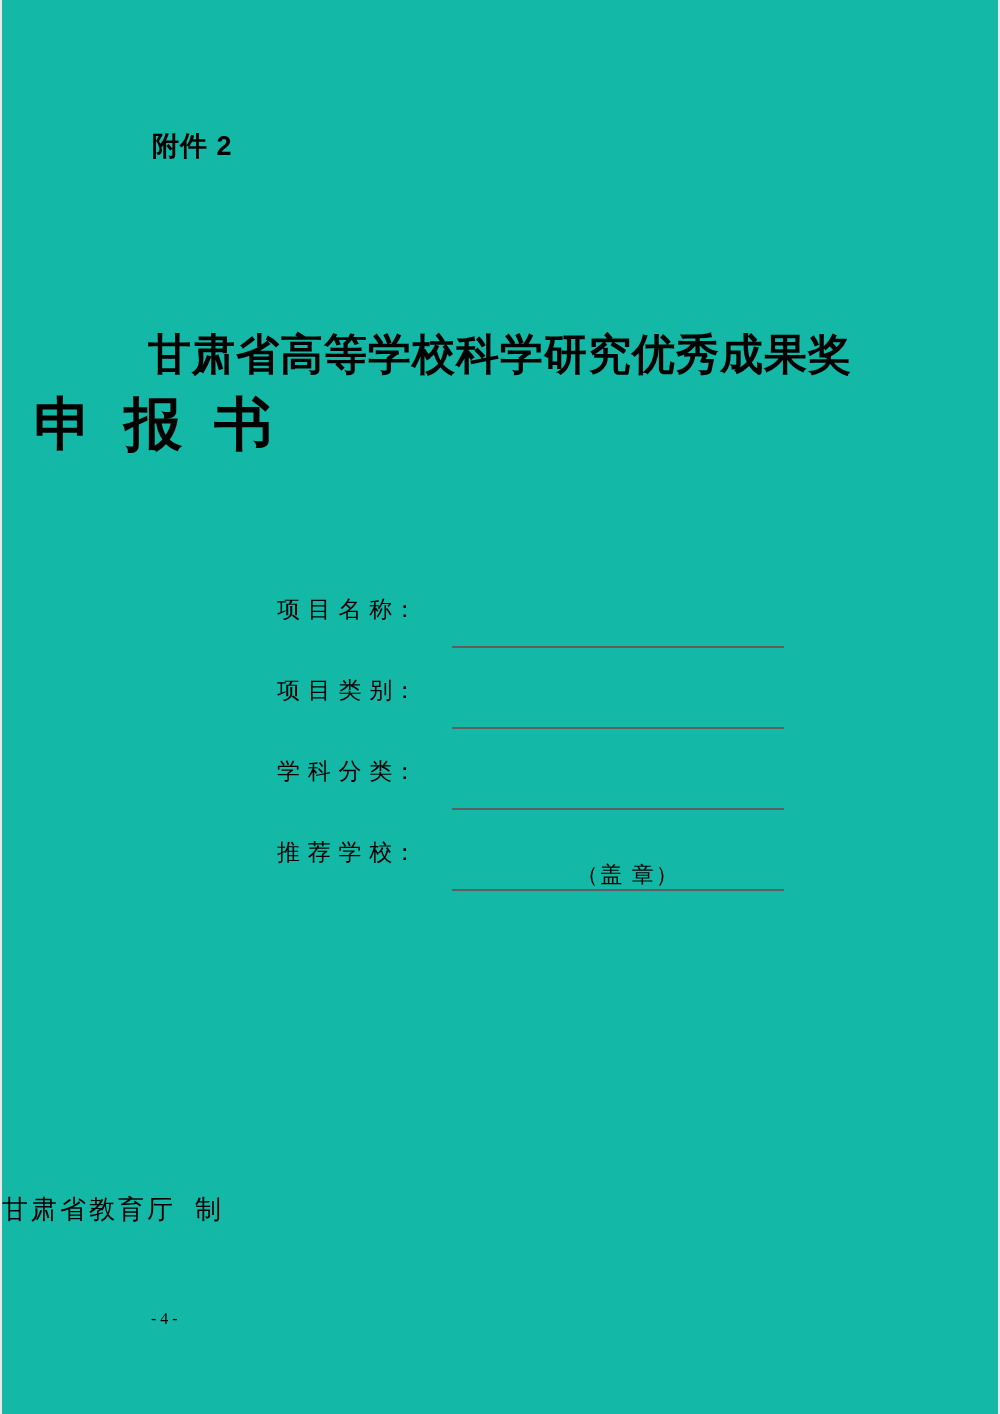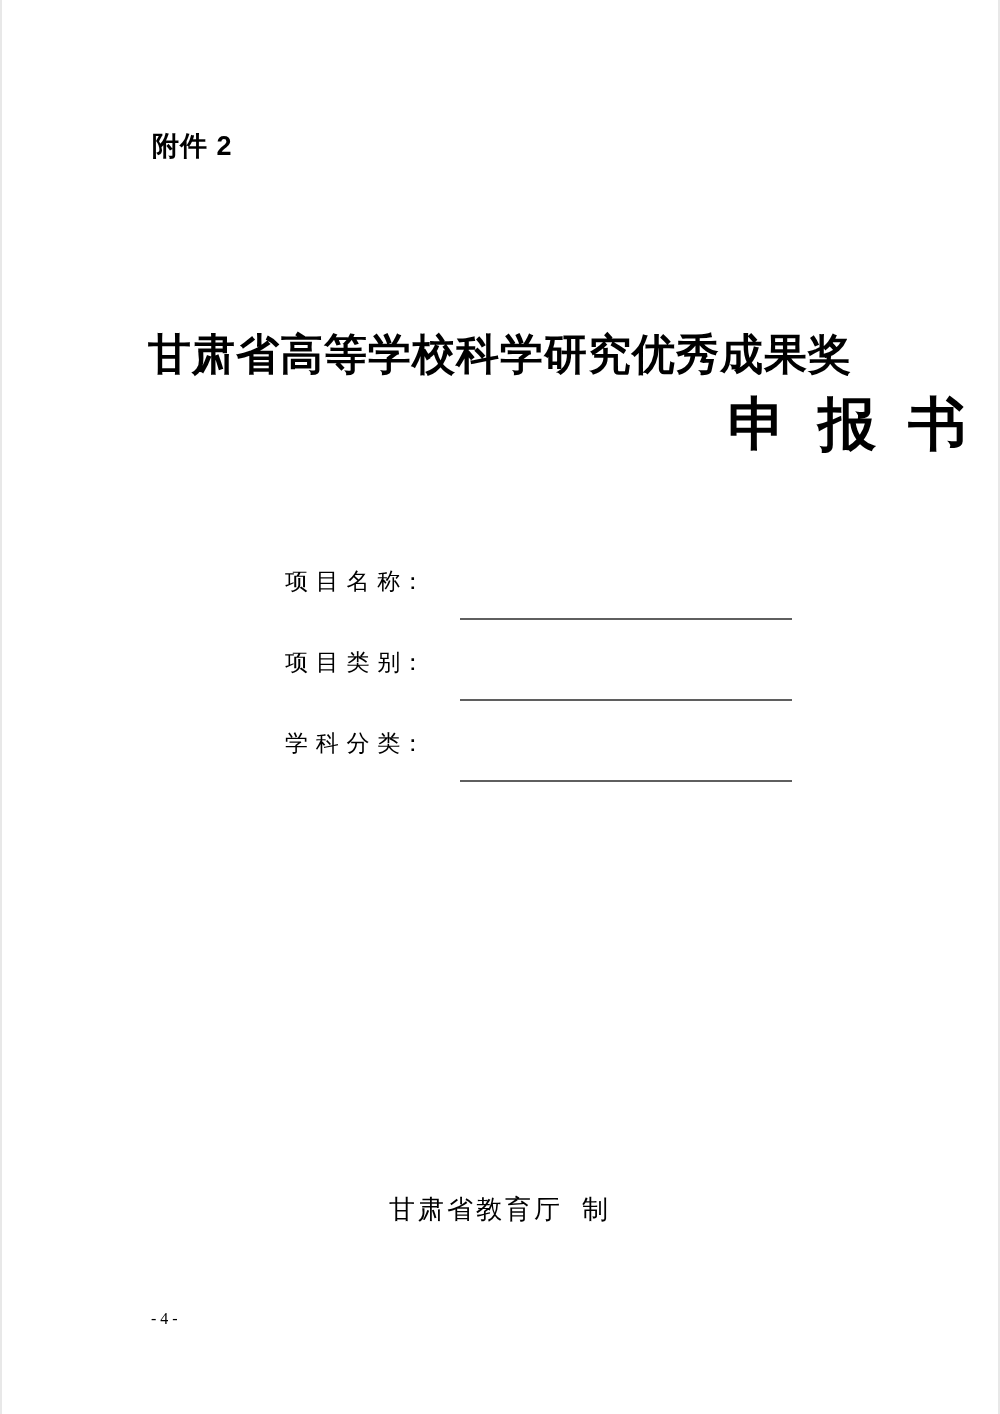--- a/index.html
+++ b/index.html
@@ -5,21 +5,21 @@
   html, body {
     margin: 0;
     padding: 0;
     background: #e8e8e8;
   }
   .page {
     position: relative;
     width: 996px;
     height: 1414px;
     margin: 0 auto;
-    background: #ffffff;
+    background: #14b8a6;
     color: #000000;
     overflow: hidden;
     font-family: "Liberation Serif", serif;
   }
   .attachment-label {
     position: absolute;
     left: 150px;
     top: 128px;
     font-family: "Liberation Sans", sans-serif;
     font-weight: bold;
@@ -38,35 +38,34 @@
     font-size: 43px;
     letter-spacing: 1px;
     white-space: pre;
     margin-top: 46px;
   }
   .doc-subtitle {
     position: absolute;
     left: 0;
     top: 386px;
     width: 100%;
-    text-align: right;
+    text-align: left;
     font-family: "Liberation Sans", sans-serif;
     font-weight: bold;
     font-size: 58px;
     letter-spacing: 32px;
-    padding-left: 21px;
+    padding-left: 32px;
     box-sizing: border-box;
     white-space: pre;
   }
   .form-area {
     position: absolute;
     left: 275px;
-    top: 562px;
+    top: 590px;
     width: 520px;
-    margin-left: 8px;
   }
   .form-row {
     position: relative;
     height: 81px;
   }
   .field-label {
     position: absolute;
     left: 0;
     top: 4px;
     font-family: "Liberation Serif", serif;
@@ -92,21 +91,20 @@
     font-family: "Liberation Serif", serif;
     font-size: 22px;
     letter-spacing: 2px;
     white-space: pre;
   }
   .issuer-line {
     position: absolute;
     left: 0;
     top: 1192px;
     width: 100%;
-    text-align: center;
     font-family: "Liberation Serif", serif;
     font-size: 26px;
     letter-spacing: 3px;
     white-space: pre;
   }
   .page-number {
     position: absolute;
     left: 149px;
     top: 1310px;
     font-family: "Liberation Serif", serif;
@@ -142,20 +140,26 @@
         </span>
     </div>
 
     <div class="form-row">
       <span class="field-label">学 科 分 类：</span>
       <span class="field-line">
           <span class="seal-note"></span>
         </span>
     </div>
 
+    <div class="form-row">
+      <span class="field-label">推 荐 学 校：</span>
+      <span class="field-line">
+          <span class="seal-note">（盖 章）</span>
+        </span>
+    </div>
 
 
   </div>
 
   <div class="issuer-line">甘肃省教育厅  制</div>
 
   <div class="page-number">- 4 -</div>
 
 </div>
 

